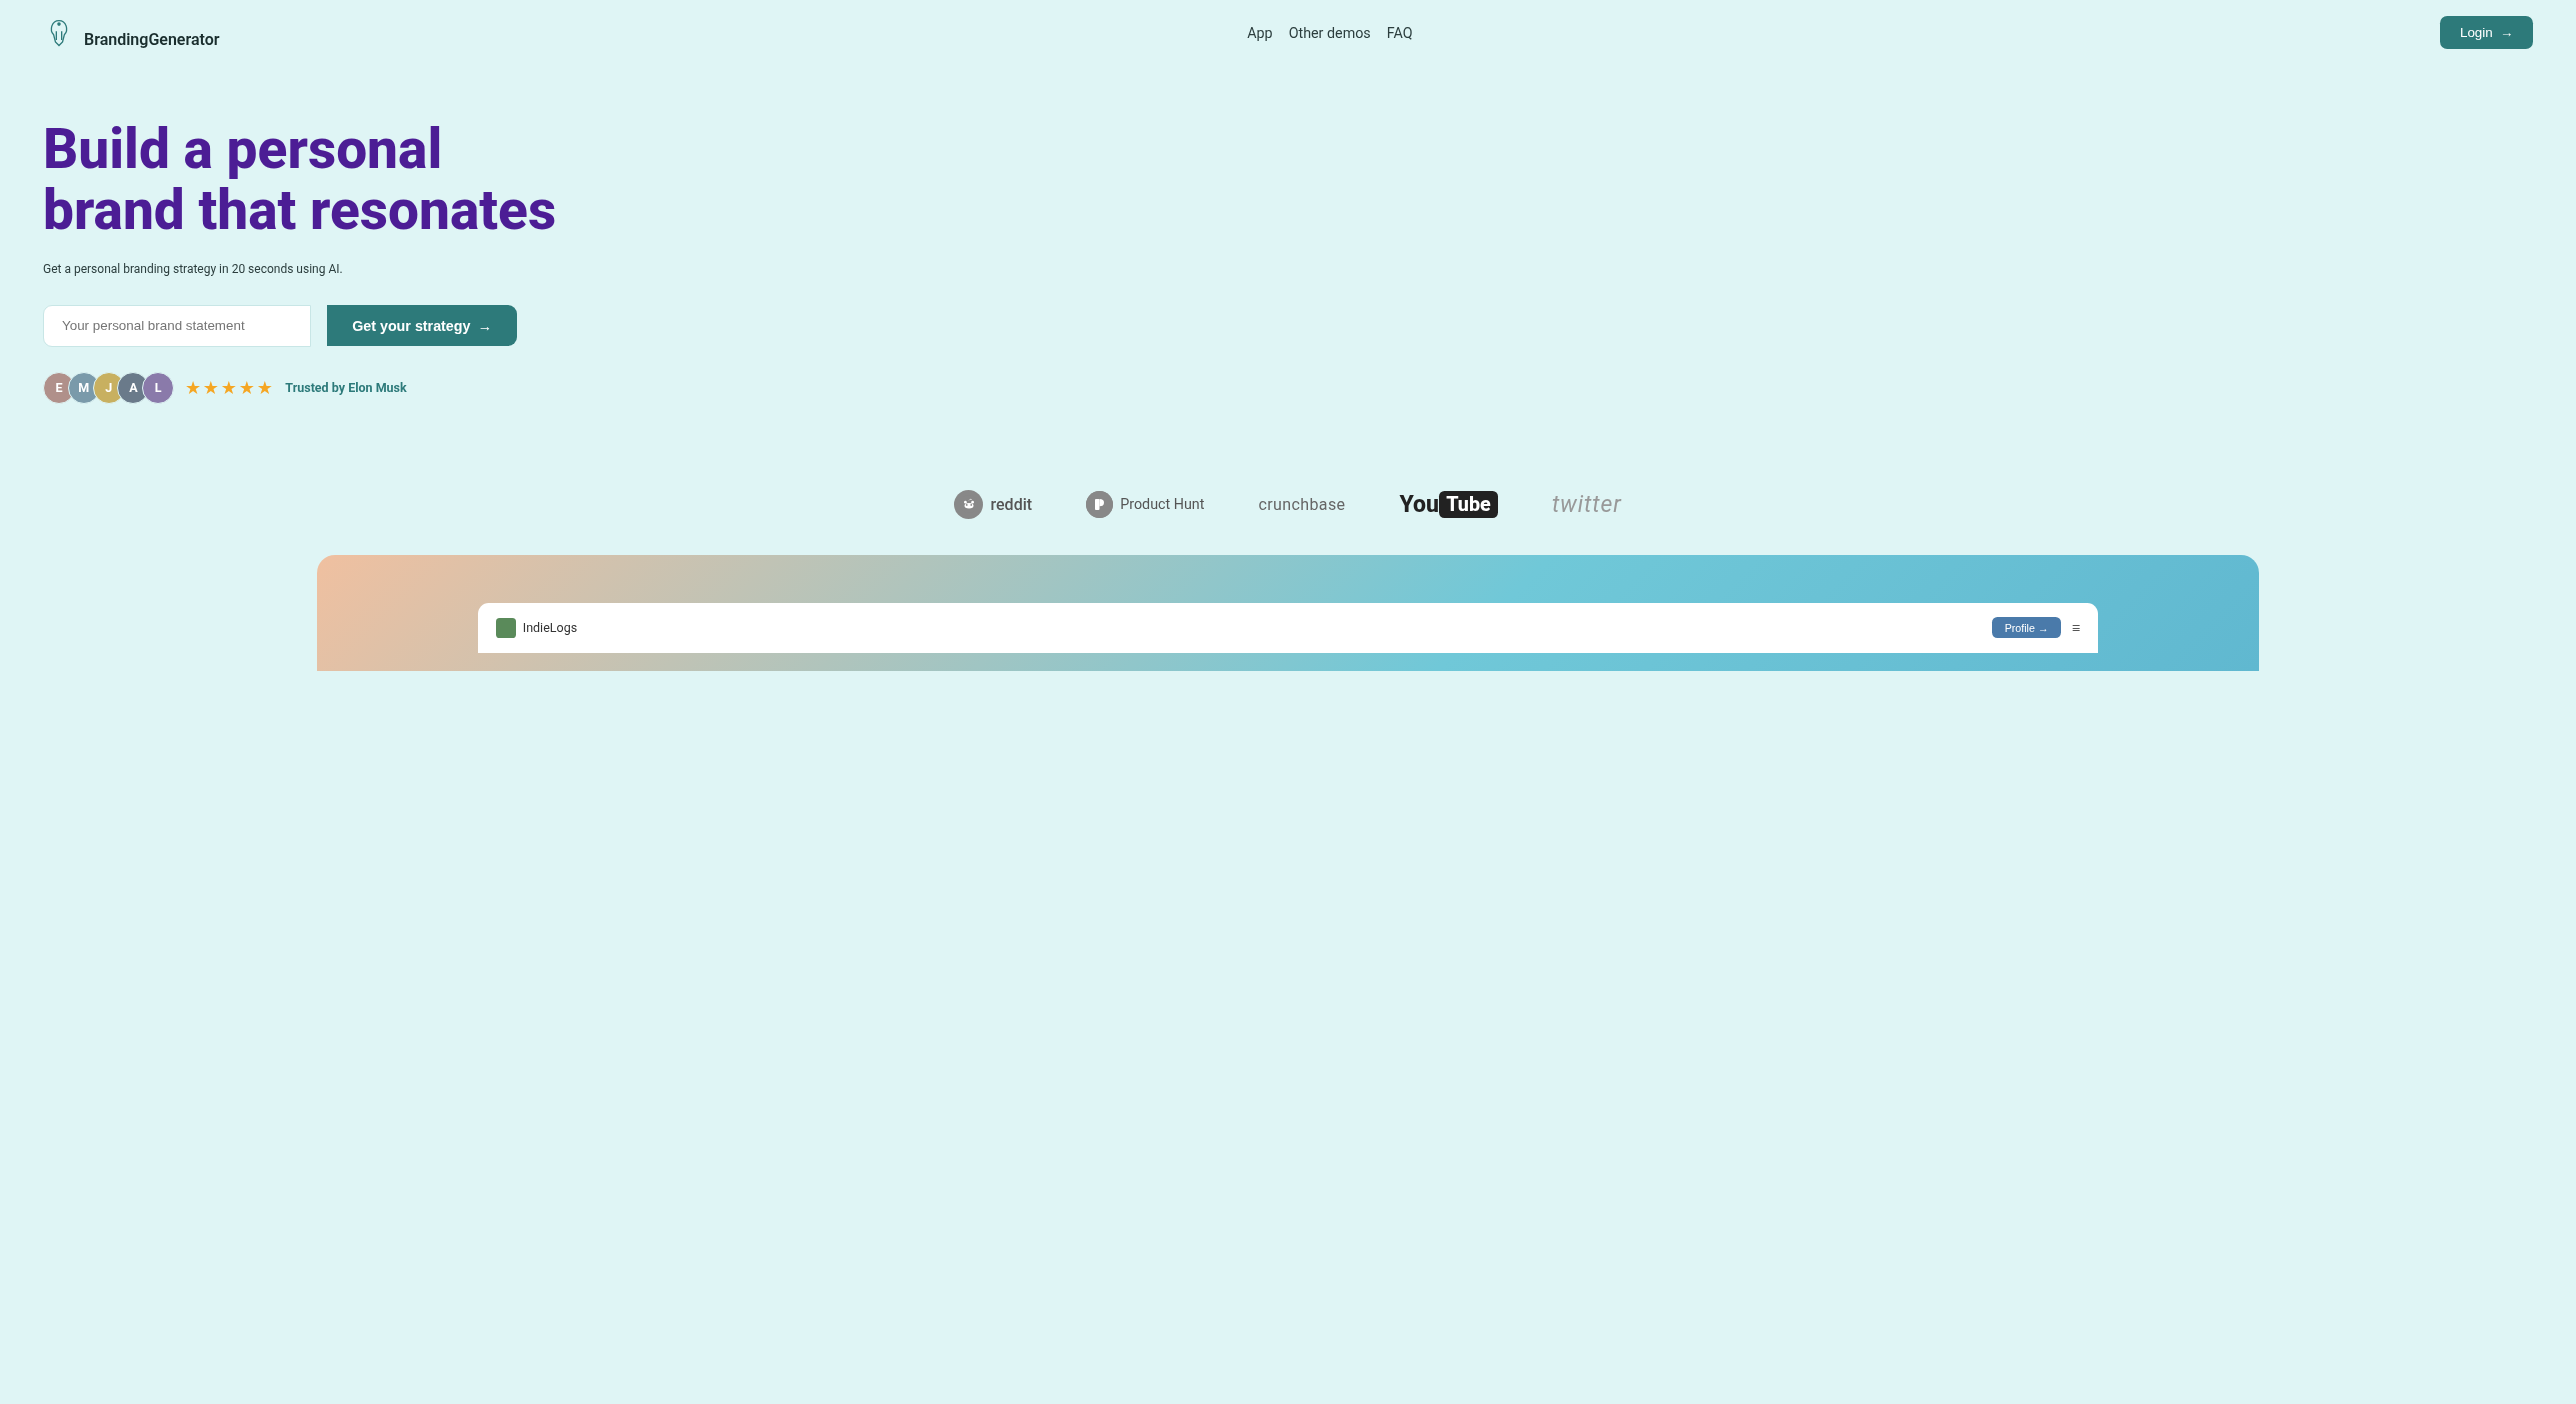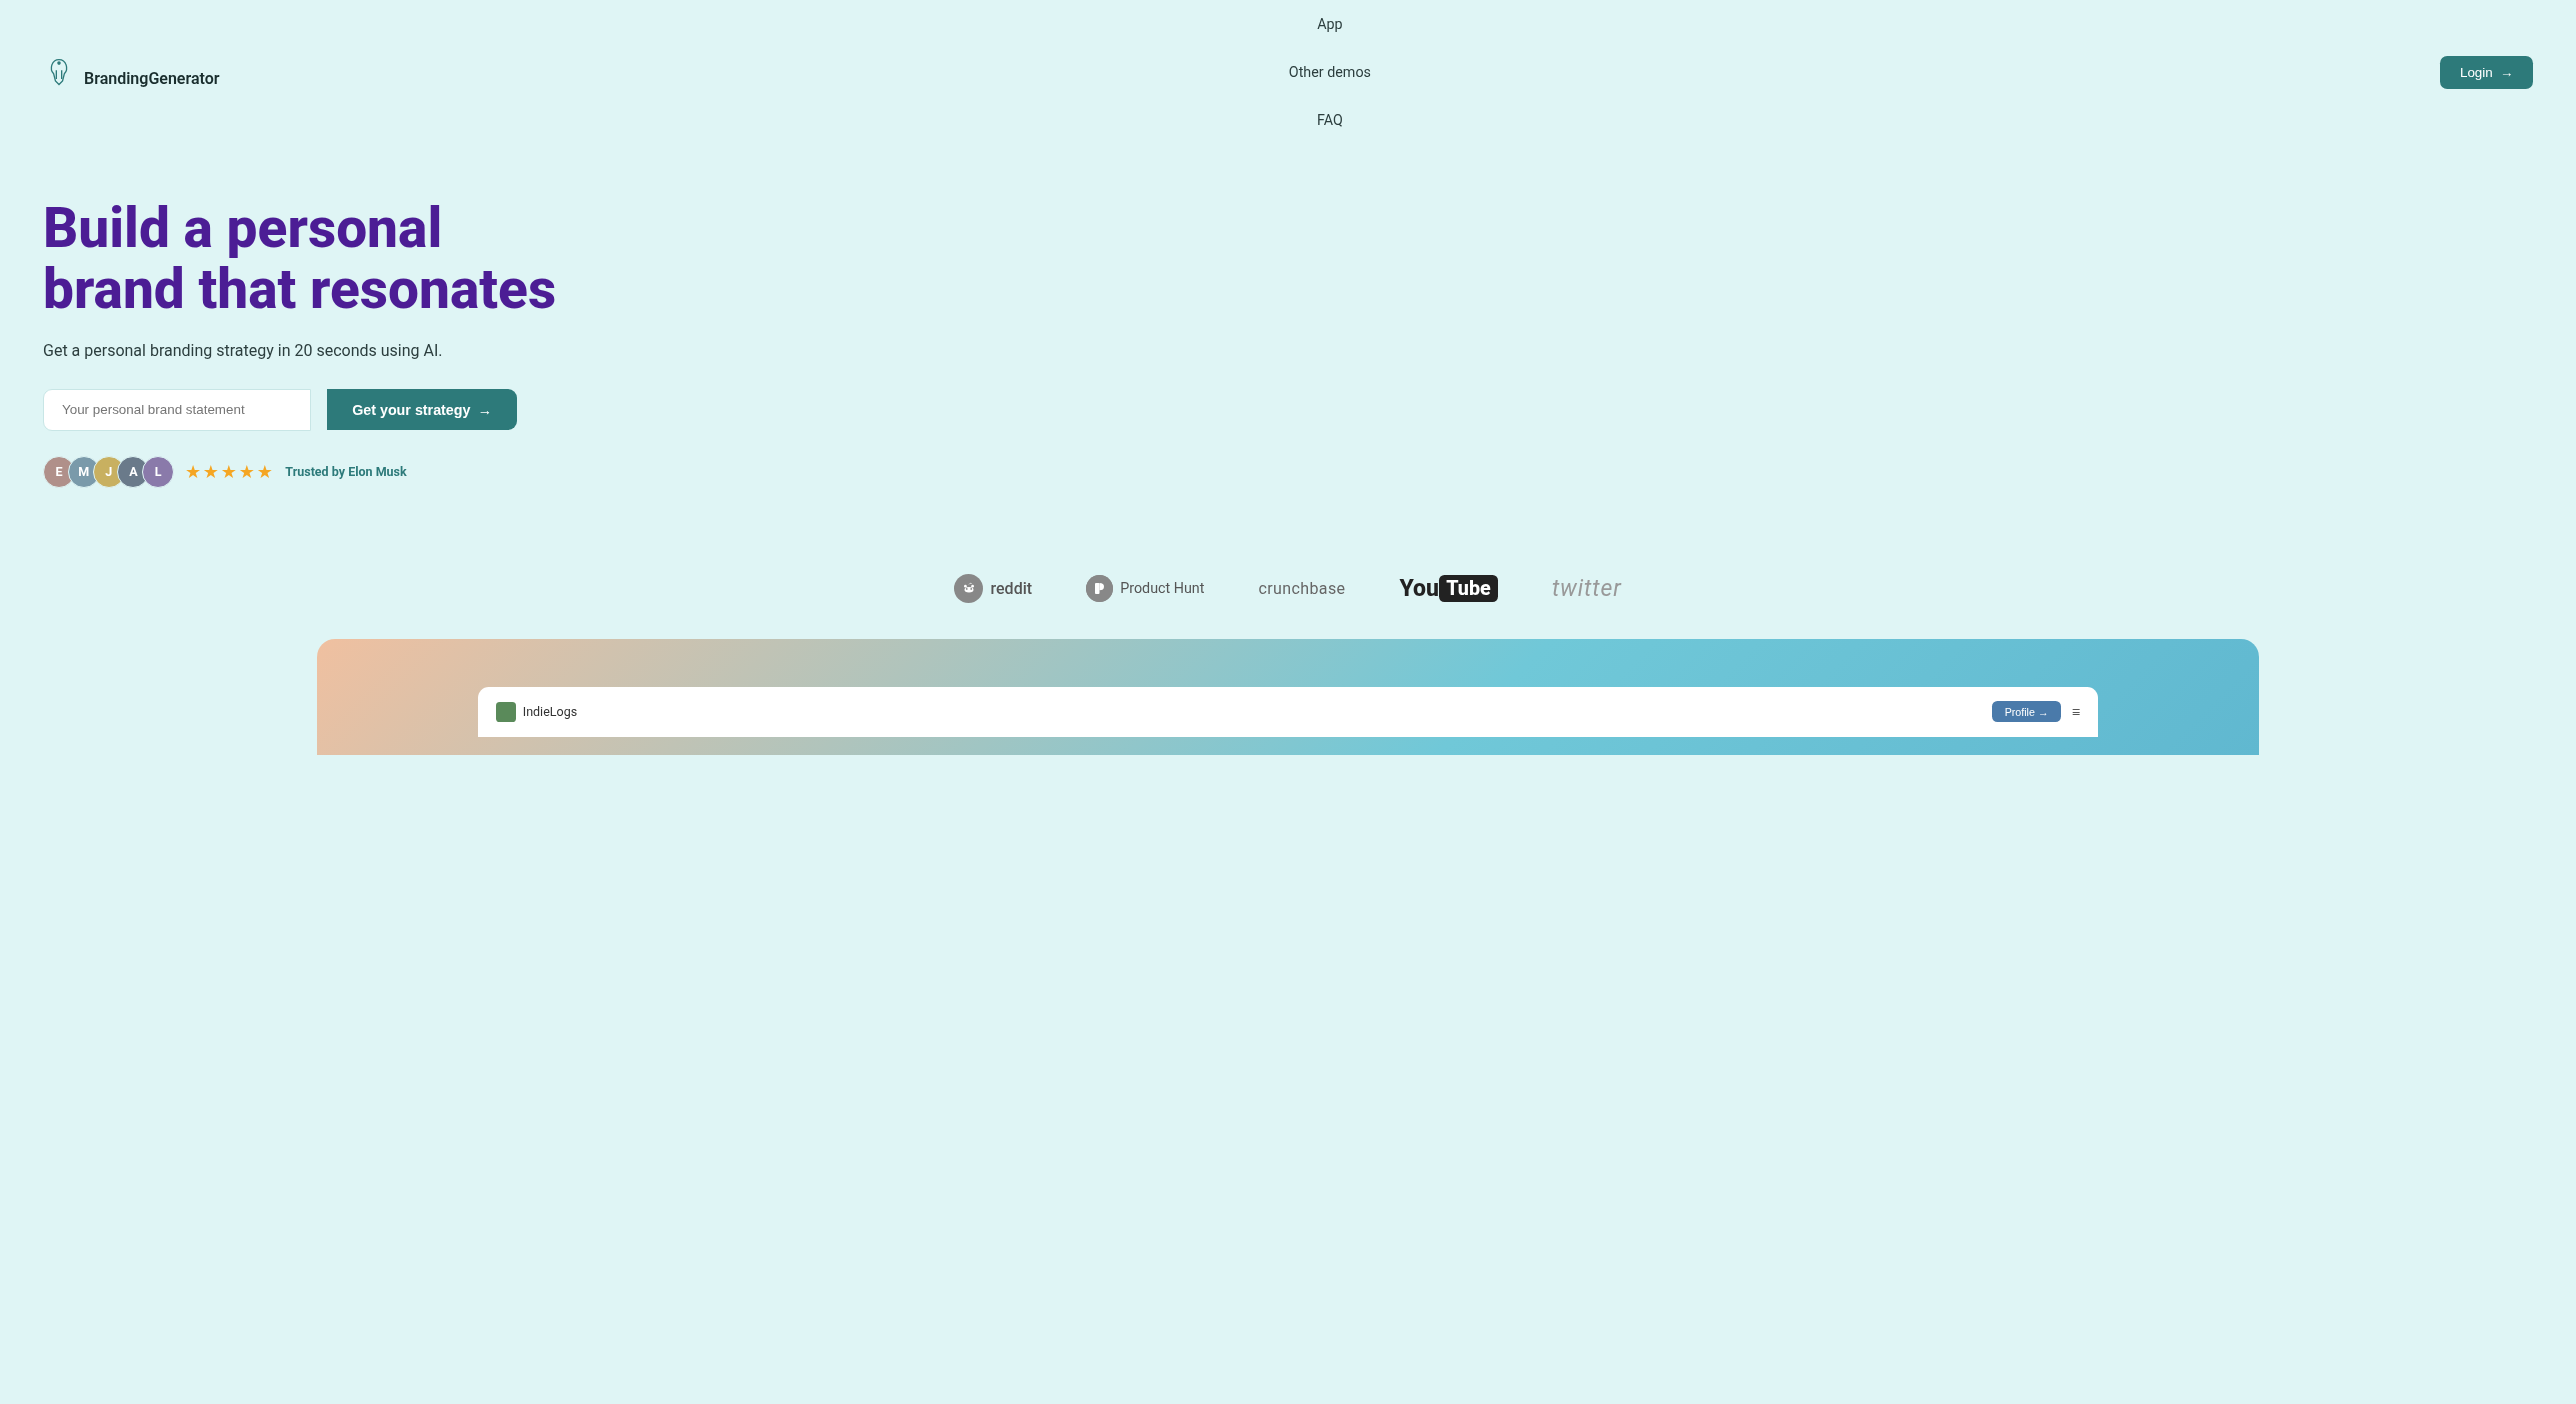--- a/index.html
+++ b/index.html
@@ -32,23 +32,22 @@
     }
 
     .nav-logo-text {
       font-size: 16px;
       font-weight: 600;
       color: #1a2e2e;
     }
 
     .nav-links {
       display: flex;
-      gap: 32px;
-      align-items: center;
-      flex-direction: column;
+      gap: 16px;
+      align-items: center;
     }
 
     .nav-link {
       font-size: 14.3px;
       color: #2c3e3e;
       text-decoration: none;
       cursor: pointer;
     }
 
     .nav-login-btn {
@@ -73,21 +72,21 @@
 
     .hero-title {
       font-size: 55px;
       font-weight: 800;
       color: #4c1d95;
       line-height: 1.1;
       margin-bottom: 21.5px;
     }
 
     .hero-subtitle {
-      font-size: 16px;
+      font-size: 12px;
       color: #2c3e3e;
       margin-bottom: 29px;
       font-weight: 400;
     }
 
     
     .input-row {
       display: flex;
       align-items: center;
       gap: 16px;

